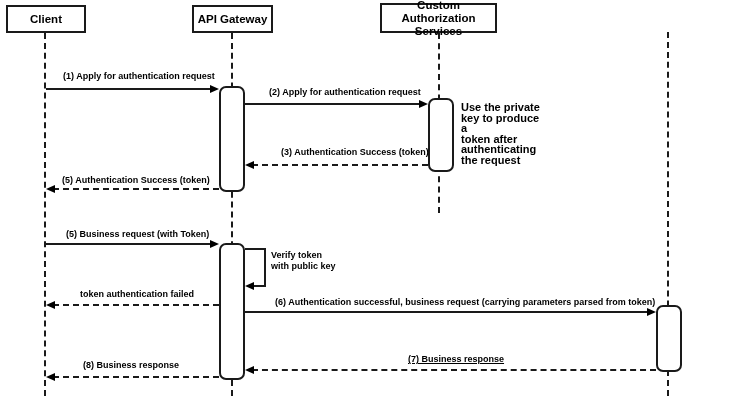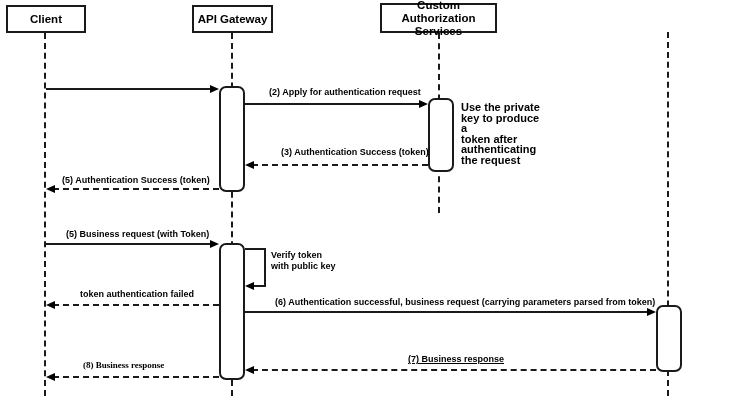--- a/index.html
+++ b/index.html
@@ -104,20 +104,21 @@
   <div class="lifeline" style="left:438px; top:33px; height:180px;"></div>
   <div class="lifeline" style="left:667px; top:32px; height:364px;"></div>
 
   <div class="activation" style="left:219px; top:86px; width:26px; height:106px;"></div>
   <div class="activation" style="left:428px; top:98px; width:26px; height:74px;"></div>
   <div class="activation" style="left:219px; top:243px; width:26px; height:137px;"></div>
   <div class="activation" style="left:656px; top:305px; width:26px; height:67px;"></div>
 
   <div class="msg-line-solid" style="left:46px; top:88px; width:166px;"></div>
   <div class="head-right" style="left:210px; top:85px;"></div>
+  <div class="msg-label" style="left:63px; top:71px;">(1) Apply for authentication request</div>
 
   <div class="msg-line-solid" style="left:245px; top:103px; width:176px;"></div>
   <div class="head-right" style="left:419px; top:100px;"></div>
   <div class="msg-label" style="left:269px; top:87px;">(2) Apply for authentication request</div>
 
   <div class="note-text" style="left:461px; top:102px; width:80px;">Use the private
 key to produce a
 token after
 authenticating
 the request</div>
@@ -148,15 +149,15 @@
   <div class="msg-line-solid" style="left:245px; top:311px; width:404px;"></div>
   <div class="head-right" style="left:647px; top:308px;"></div>
   <div class="msg-label" style="left:275px; top:297px;">(6) Authentication successful, business request (carrying parameters parsed from token)</div>
 
   <div class="msg-line-dashed" style="left:252px; top:369px; width:404px;"></div>
   <div class="head-left" style="left:245px; top:366px;"></div>
   <div class="msg-label" style="left:408px; top:354px;text-decoration:underline;">(7) Business response</div>
 
   <div class="msg-line-dashed" style="left:53px; top:376px; width:166px;"></div>
   <div class="head-left" style="left:46px; top:373px;"></div>
-  <div class="msg-label" style="left:83px; top:360px;font-family:Liberation Serif, serif;">(8) Business response</div>
+  <div class="msg-label" style="left:83px; top:360px;">(8) Business response</div>
 
 </div>
 
 </body></html>

